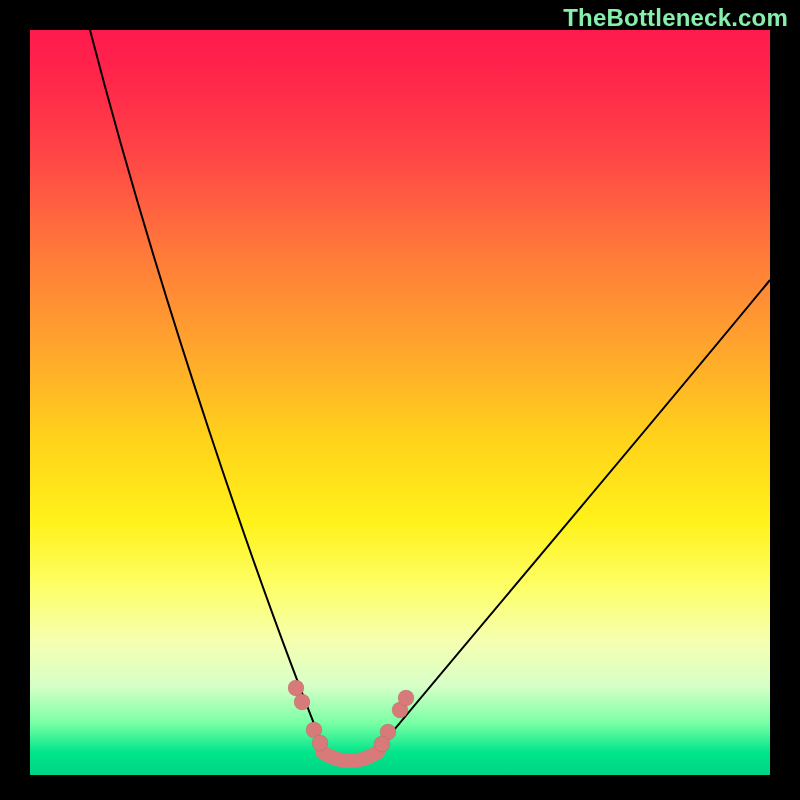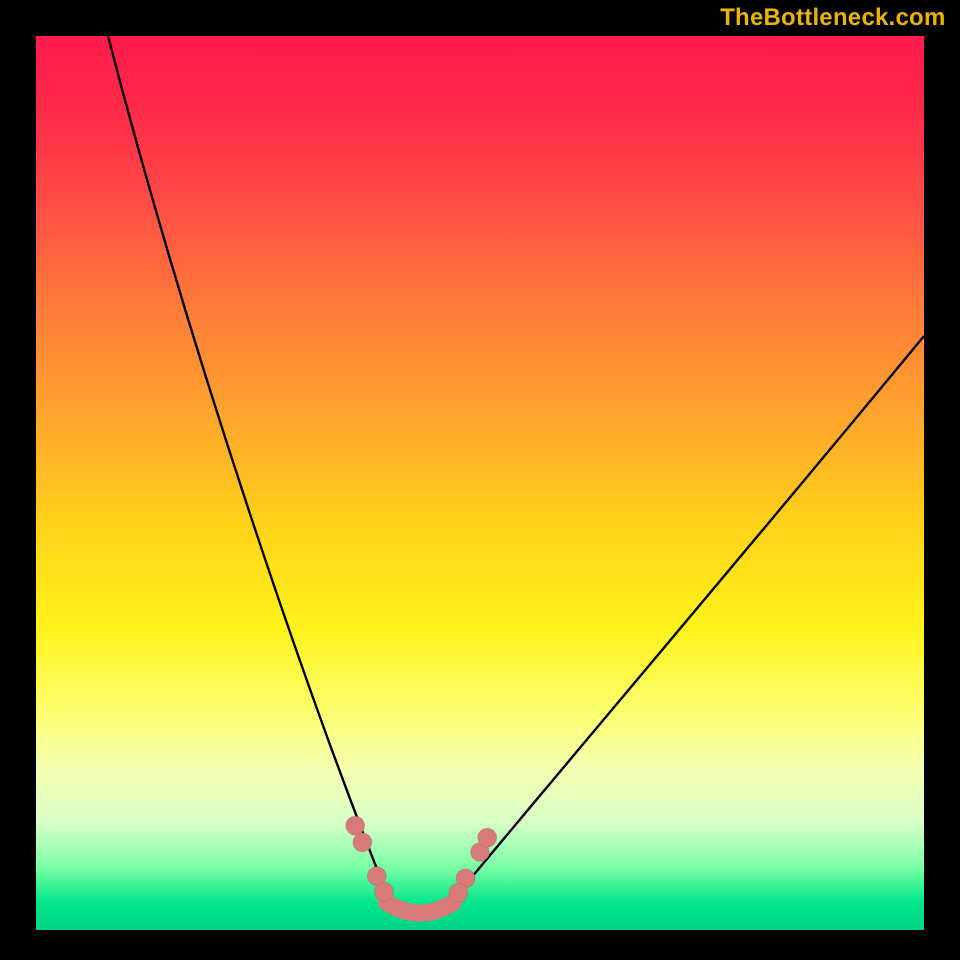--- a/index.html
+++ b/index.html
@@ -29,23 +29,23 @@
       #d8ffc8 88%,
       #7affa5 93%,
       #00e58a 97%,
       #00d486 100%);
   }
   .watermark {
     position: absolute;
     top: 4px;
     right: 12px;
     font-family: Arial, Helvetica, sans-serif;
-    font-size: 20px;
+    font-size: 24px;
     font-weight: 600;
-    color: #eab308;
+    color: #86efac;
     letter-spacing: 0.2px;
     user-select: none;
   }
   svg.curve {
     position: absolute;
     left: 0;
     top: 0;
     width: 740px;
     height: 745px;
     overflow: visible;

